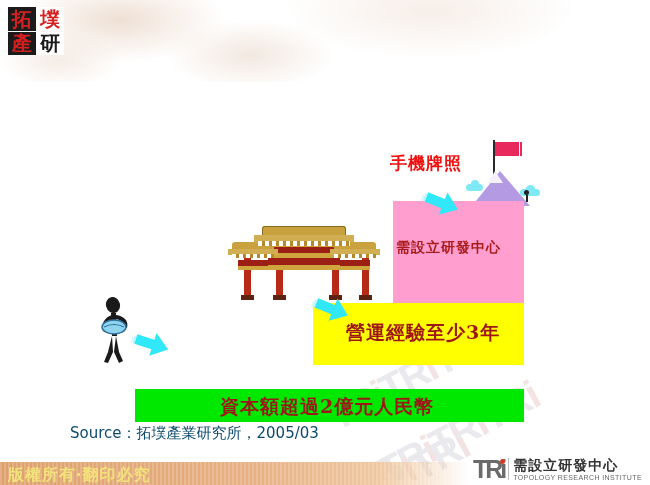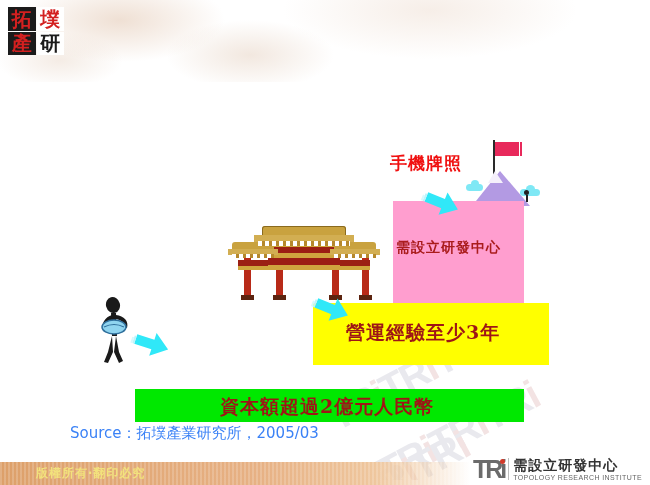--- a/index.html
+++ b/index.html
@@ -68,21 +68,21 @@
     font-weight:bold;font-size:19px;color:#9e1616;letter-spacing:1px;
     white-space:nowrap;
   }
   #bar-pink{
     left:393px;top:201px;width:131px;height:102px;background:#ff9ecf;
   }
   #bar-pink .bar-label{
     position:absolute;left:3px;top:38px;font-size:14px;color:#aa1c1c;
   }
   #bar-yellow{
-    left:313px;top:303px;width:236px;height:62px;background:#ffff00;
+    left:313px;top:303px;width:211px;height:62px;background:#ffff00;
   }
   #bar-yellow .bar-label{
     position:absolute;left:33px;top:17px;color:#9e1616;
   }
   #bar-green{
     left:135px;top:365px;width:389px;height:33px;background:#00e800;margin-top:24px;
   }
   #bar-green .bar-label{
     position:absolute;left:85px;top:5px;color:#9e1616;
   }
@@ -164,38 +164,37 @@
   .arrow{position:absolute;}
   .arrow svg{display:block;}
 
   
   .porter{position:absolute;left:96px;top:296px;width:46px;height:70px;}
 
   
   .source{
     position:absolute;left:70px;top:424px;
     font-family:"DejaVu Sans","Liberation Sans",sans-serif;
-    font-size:15px;color:#3b82f6;white-space:nowrap;
+    font-size:15px;color:#0c4a6e;white-space:nowrap;
   }
 
   
   .footer-band{
     position:absolute;left:0;top:462px;width:470px;height:23px;
     background:linear-gradient(90deg,#dda06a 0%,#e7b184 55%,#efc79e 80%,rgba(239,199,158,0) 100%);
   }
   .footer-band:after{
     content:"";position:absolute;left:0;top:0;width:100%;height:100%;
     background:repeating-linear-gradient(90deg,rgba(255,255,255,.18) 0 2px,rgba(255,255,255,0) 2px 4px);
   }
   .copyright{
     position:absolute;left:8px;top:465px;
     font-family:"DejaVu Sans","Liberation Sans",sans-serif;
-    font-weight:bold;font-size:12px;color:#f2e27c;letter-spacing:1px;
+    font-weight:bold;font-size:16px;color:#f2e27c;letter-spacing:1px;
     white-space:nowrap;
-    padding-left:28px;
   }
   .tri-logo{
     position:absolute;right:8px;top:456px;height:26px;
     display:flex;align-items:center;gap:4px;
   }
   .tri-mark{
     font-family:"Liberation Sans",sans-serif;font-weight:bold;
     font-size:25px;color:#6b6b6b;letter-spacing:-3px;line-height:1;
     position:relative;
   }

